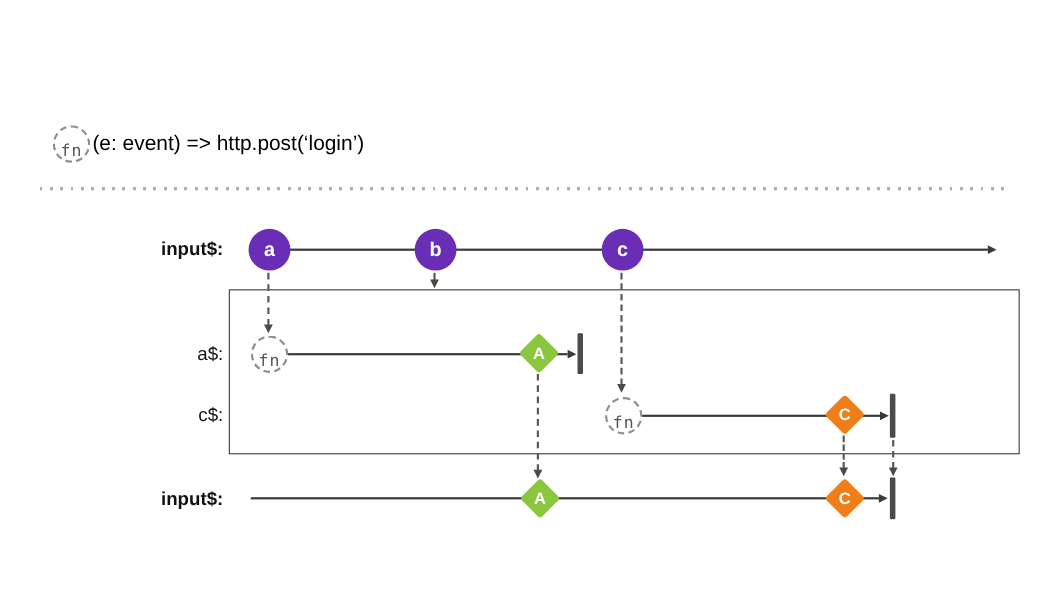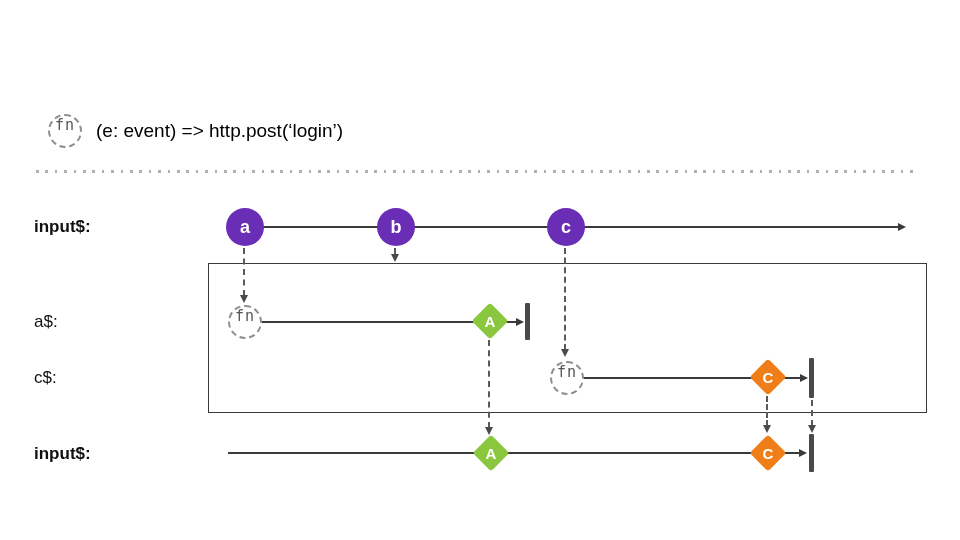--- a/index.html
+++ b/index.html
@@ -8,33 +8,33 @@
     font-family:"Liberation Sans", sans-serif;color:#111;overflow:hidden;
     margin:0 auto;
   }
   .title{
     position:absolute;left:42px;top:42px;font-size:37px;font-weight:400;
     letter-spacing:0.5px;color:#000;
   }
   .fn-circle{
     position:absolute;width:34px;height:34px;border-radius:50%;
     border:2px dashed #8f8f8f;background:#fff;box-sizing:border-box;
-    display:flex;align-items:flex-start;justify-content:center;
+    display:flex;align-items:flex-end;justify-content:center;
     color:#555;font-family:"DejaVu Sans Mono", monospace;font-size:15px;letter-spacing:1px;
     z-index:3;
   }
   .formula{
-    position:absolute;left:96px;top:120px;font-size:19px;color:#000;
+    position:absolute;left:84px;top:120px;font-size:19px;color:#000;
   }
   .dotted-divider{
     position:absolute;left:36px;top:170px;width:884px;height:3px;
     background-image:repeating-linear-gradient(to right,#b0b0b0 0 2.6px,transparent 2.6px 9.4px);
   }
   .row-label{
-    position:absolute;left:34px;width:153px;
+    position:absolute;left:50px;width:153px;text-align:right;
     font-size:17px;color:#111;line-height:20px;
   }
   .bold{font-weight:bold;}
   .op-box{
     position:absolute;left:208px;top:263px;width:719px;height:150px;
     border:1.3px solid #3a3a3a;box-sizing:border-box;background:transparent;z-index:0;
   }
   .hline{position:absolute;height:2px;z-index:1;}
   .vdash{position:absolute;width:0;border-left:2px dashed #5a5a5a;z-index:1;}
   .arrow-right{

